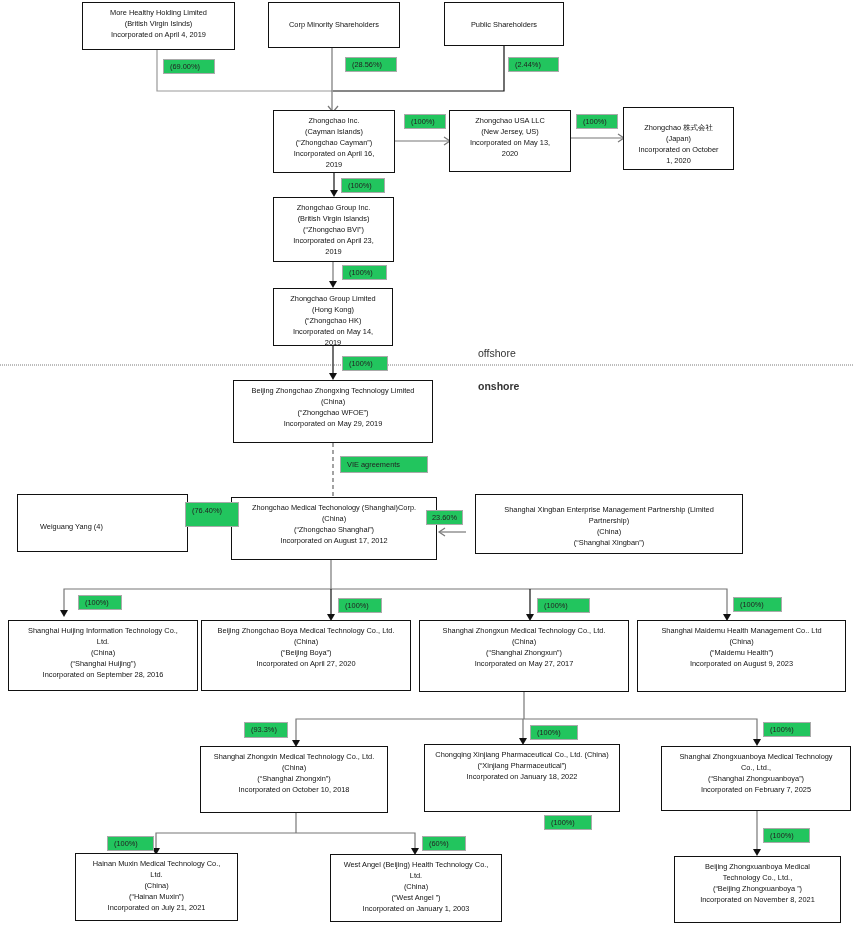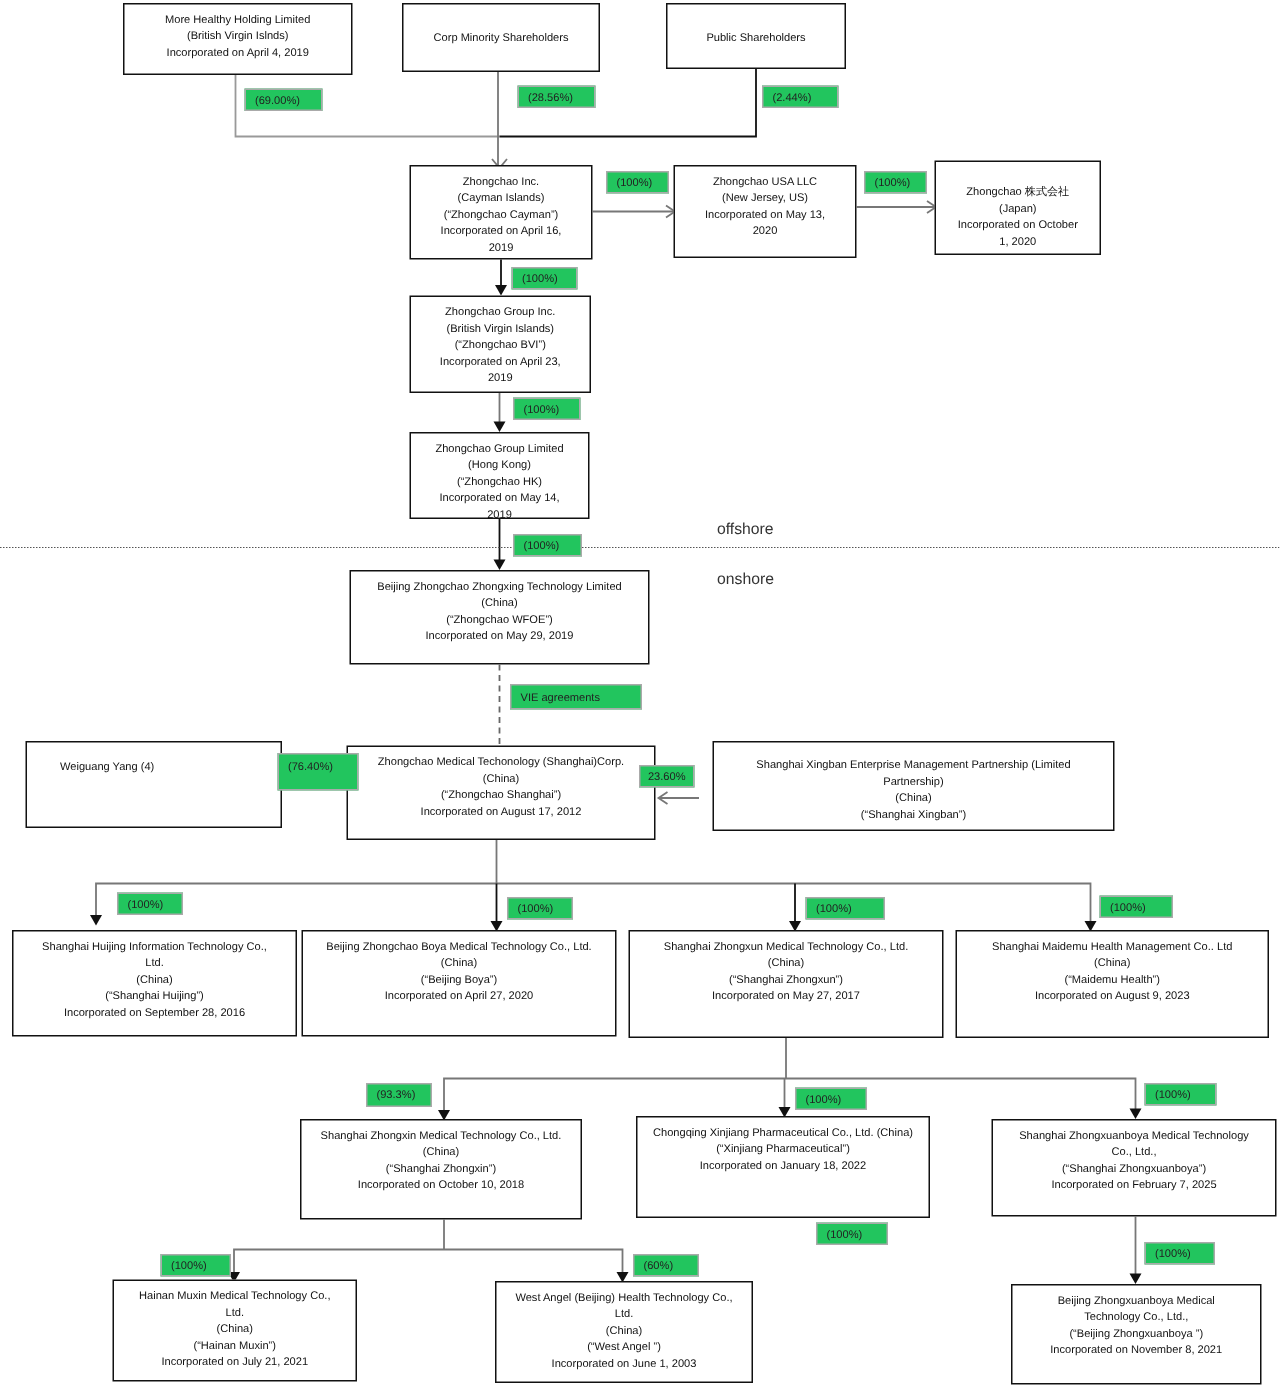--- a/index.html
+++ b/index.html
@@ -77,21 +77,21 @@
     <path d="M292,740 L300,740 L296,747 Z"></path>
     <path d="M519,738 L527,738 L523,745 Z"></path>
     <path d="M753,739 L761,739 L757,746 Z"></path>
     <path d="M152,848 L160,848 L156,855 Z"></path>
     <path d="M411,848 L419,848 L415,855 Z"></path>
     <path d="M753,849 L761,849 L757,856 Z"></path>
   </g>
 </svg>
 
 <div class="zone" style="left:478px;top:347px;">offshore</div>
-<div class="zone" style="left:478px;top:380px;">onshore</div>
+<div class="zone" style="left:478px;top:380px;font-weight:bold;">onshore</div>
 
 <div class="box" style="left:82px;top:2px;width:153px;height:48px;">
     <span class="line">More Healthy Holding Limited</span>
     <span class="line">(British Virgin Islnds)</span>
     <span class="line">Incorporated on April 4, 2019</span>
   </div>
 <div class="box" style="left:268px;top:2px;width:132px;height:46px;padding-top:16px;">
     <span class="line">Corp Minority Shareholders</span>
   </div>
 <div class="box" style="left:444px;top:2px;width:120px;height:44px;padding-top:16px;">
@@ -133,21 +133,21 @@
     <span class="line">2019</span>
   </div>
 
 <div class="box" style="left:233px;top:380px;width:200px;height:63px;">
     <span class="line">Beijing Zhongchao Zhongxing Technology Limited</span>
     <span class="line">(China)</span>
     <span class="line">(“Zhongchao WFOE”)</span>
     <span class="line">Incorporated on May 29, 2019</span>
   </div>
 
-<div class="box" style="left:17px;top:494px;width:171px;height:58px;padding-top:10px;text-align:left;padding-left:22px;">
+<div class="box" style="left:17px;top:494px;width:171px;height:58px;padding-top:26px;text-align:left;padding-left:22px;">
     <span class="line">Weiguang Yang (4)</span>
   </div>
 <div class="box" style="left:231px;top:497px;width:206px;height:63px;">
     <span class="line">Zhongchao Medical Techonology (Shanghai)Corp.</span>
     <span class="line">(China)</span>
     <span class="line">(“Zhongchao Shanghai”)</span>
     <span class="line">Incorporated on August 17, 2012</span>
   </div>
 <div class="box" style="left:475px;top:494px;width:268px;height:60px;padding-top:9px;">
     <span class="line">Shanghai Xingban Enterprise Management Partnership (Limited</span>
@@ -205,21 +205,21 @@
     <span class="line">Ltd.</span>
     <span class="line">(China)</span>
     <span class="line">(“Hainan Muxin”)</span>
     <span class="line">Incorporated on July 21, 2021</span>
   </div>
 <div class="box" style="left:330px;top:854px;width:172px;height:68px;">
     <span class="line">West Angel (Beijing) Health Technology Co.,</span>
     <span class="line">Ltd.</span>
     <span class="line">(China)</span>
     <span class="line">(“West Angel ”)</span>
-    <span class="line">Incorporated on June 1, 2003</span>
+    <span class="line">Incorporated on January 1, 2003</span>
   </div>
 <div class="box" style="left:674px;top:856px;width:167px;height:67px;">
     <span class="line">Beijing Zhongxuanboya Medical</span>
     <span class="line">Technology Co., Ltd.,</span>
     <span class="line">(“Beijing Zhongxuanboya ”)</span>
     <span class="line">Incorporated on November 8, 2021</span>
   </div>
 
 <div class="lbl" style="left:163px;top:59px;width:52px;">(69.00%)</div>
 <div class="lbl" style="left:345px;top:57px;width:52px;">(28.56%)</div>

